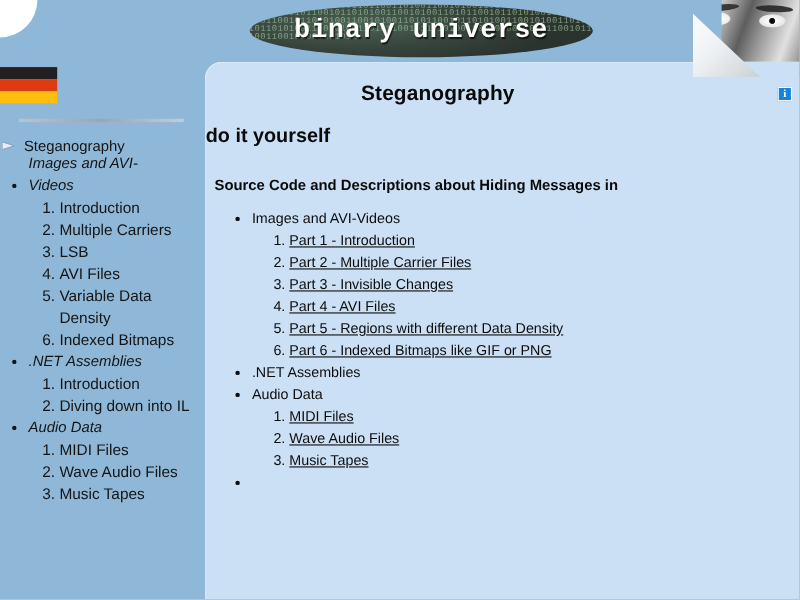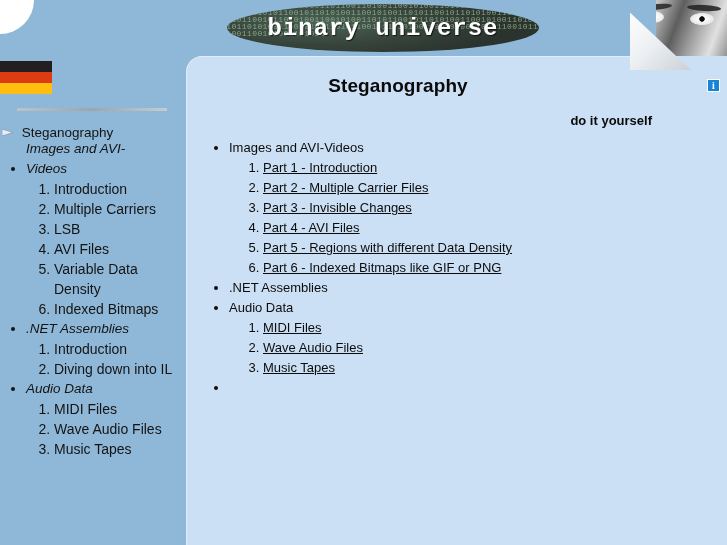--- a/index.html
+++ b/index.html
@@ -191,22 +191,22 @@
     margin: 18px 0 0 0;
     text-align: center;
     font-size: 19px;
     font-weight: bold;
     color: #0a0a0a;
     letter-spacing: 0.1px;
     padding-right: 118px;
   }
   .content-subtitle {
     margin: 16px 0 0 0;
-    text-align: right;
-    font-size: 13px;
+    text-align: left;
+    font-size: 18px;
     font-weight: bold;
     color: #0a0a0a;
     padding-right: 75px;
   }
   .content-lead {
     margin: 24px 0 0 8px;
     font-size: 13.5px;
     font-weight: bold;
     color: #0a0a0a;
     line-height: 21px;
@@ -334,20 +334,21 @@
   }
 </style>
 </head>
 <body>
 
 <div id="page">
 
   <div id="content">
     <div class="content-title">Steganography</div>
     <div class="content-subtitle">do it yourself</div>
+    <div class="content-lead">Source Code and Descriptions about Hiding Messages in</div>
     <ul class="main-outline" id="main-outline">
         <li><span class="grp">Images and AVI-Videos</span><ol class="main-sub">
             <li><a>Part 1 - Introduction</a></li>
             <li><a>Part 2 - Multiple Carrier Files</a></li>
             <li><a>Part 3 - Invisible Changes</a></li>
             <li><a>Part 4 - AVI Files</a></li>
             <li><a>Part 5 - Regions with different Data Density</a></li>
             <li><a>Part 6 - Indexed Bitmaps like GIF or PNG</a></li>
           </ol></li>
         <li><span class="grp">.NET Assemblies</span></li>

